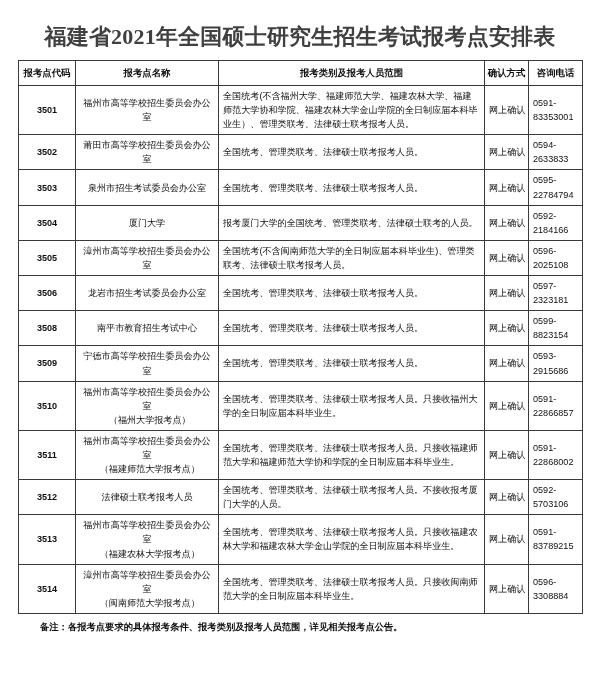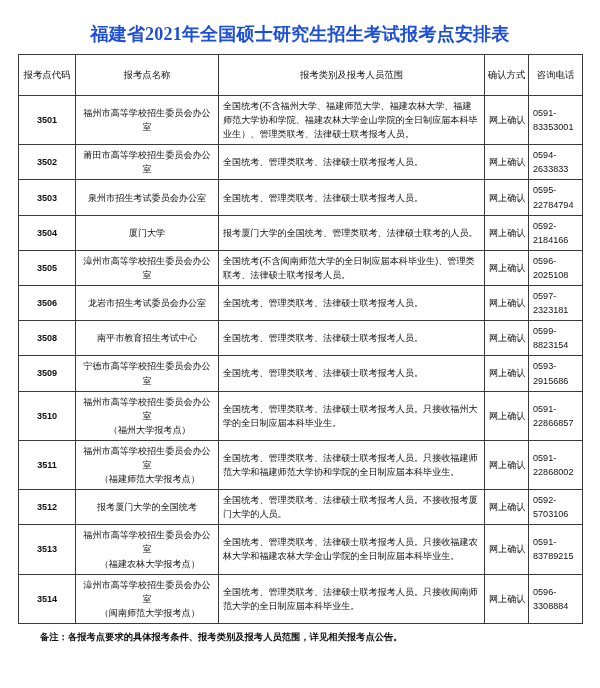--- a/index.html
+++ b/index.html
@@ -16,25 +16,25 @@
   }
   .page {
     position: relative;
     width: 600px;
     height: 688px;
     box-sizing: border-box;
     padding: 0;
   }
   .doc-title {
     text-align: center;
-    font-size: 18px;
+    font-size: 22px;
     font-weight: bold;
     letter-spacing: 0.2px;
     margin: 22px 0 8px 0;
-    color: #1d4ed8;
+    color: #404040;
     font-family: "Liberation Serif", "DejaVu Serif", serif;
   }
   .table-wrap {
     margin: 0 18px 0 18px;
   }
   table.arrangement {
     border-collapse: collapse;
     width: 564px;
     table-layout: fixed;
     border: 1px solid #2b2b2b;
@@ -44,23 +44,23 @@
     border: 1px solid #3a3a3a;
     padding: 3px 4px;
     font-size: 9.1px;
     line-height: 1.55;
     vertical-align: middle;
     font-family: "Liberation Sans", "DejaVu Sans", sans-serif;
     color: #101010;
   }
   table.arrangement thead th {
     text-align: center;
-    font-weight: normal;
+    font-weight: bold;
     font-size: 9.4px;
-    padding: 12px 2px;
+    padding: 4px 2px;
     height: 16px;
   }
   .col-code   { width: 57px; }
   .col-name   { width: 143px; }
   .col-scope  { width: 266px; }
   .col-method { width: 44px; }
   .col-phone  { width: 54px; }
 
   td.cell-code {
     text-align: center;
@@ -224,21 +224,21 @@
             <td class="cell-name"><span>福州市高等学校招生委员会办公室</span><span class="name-sub">（福建师范大学报考点）</span></td>
             <td class="cell-scope">全国统考、管理类联考、法律硕士联考报考人员。只接收福建师范大学和福建师范大学协和学院的全日制应届本科毕业生。</td>
             <td class="cell-method">网上确认</td>
             <td class="cell-phone">
               <span class="ph-prefix">0591-</span>
               <span class="ph-number">22868002</span>
             </td>
           </tr>
           <tr>
             <td class="cell-code">3512</td>
-            <td class="cell-name"><span>报考厦门大学的全国统考</span></td>
+            <td class="cell-name"><span>法律硕士联考报考人员</span></td>
             <td class="cell-scope">全国统考、管理类联考、法律硕士联考报考人员。不接收报考厦门大学的人员。</td>
             <td class="cell-method">网上确认</td>
             <td class="cell-phone">
               <span class="ph-prefix">0592-</span>
               <span class="ph-number">5703106</span>
             </td>
           </tr>
           <tr>
             <td class="cell-code">3513</td>
             <td class="cell-name"><span>福州市高等学校招生委员会办公室</span><span class="name-sub">（福建农林大学报考点）</span></td>

